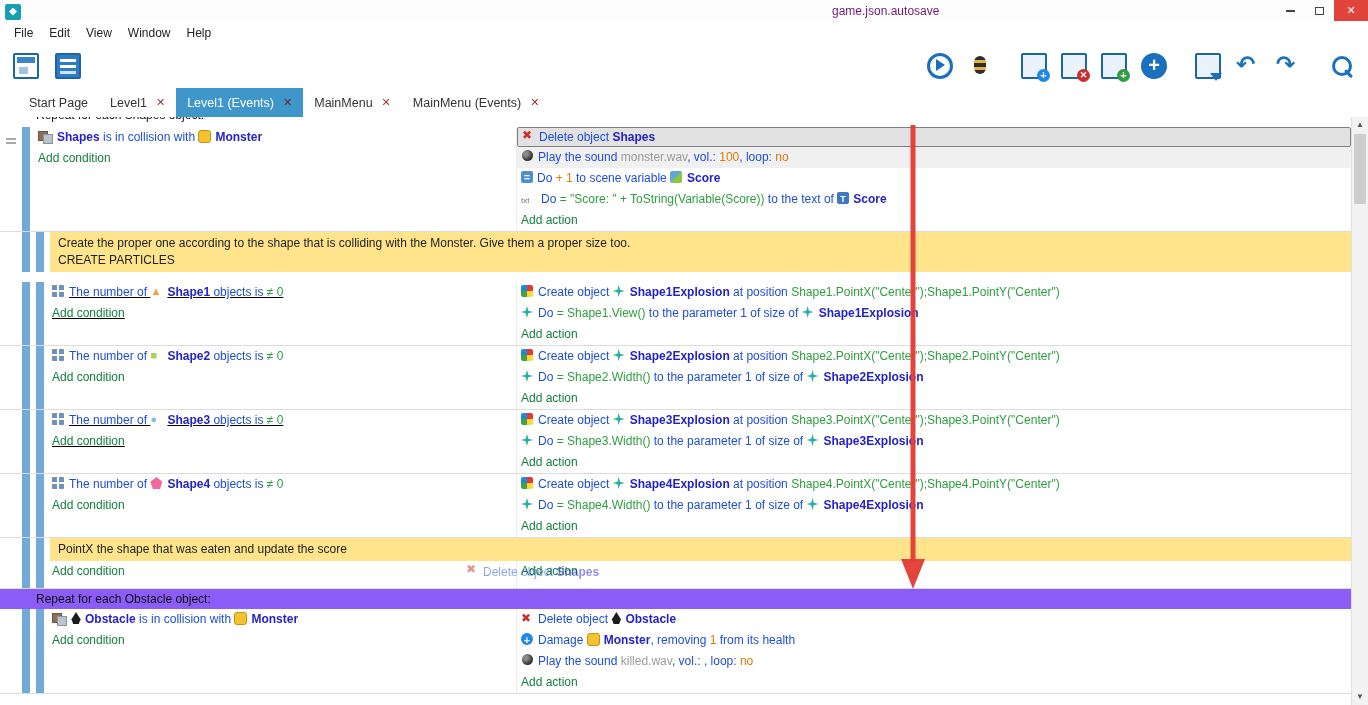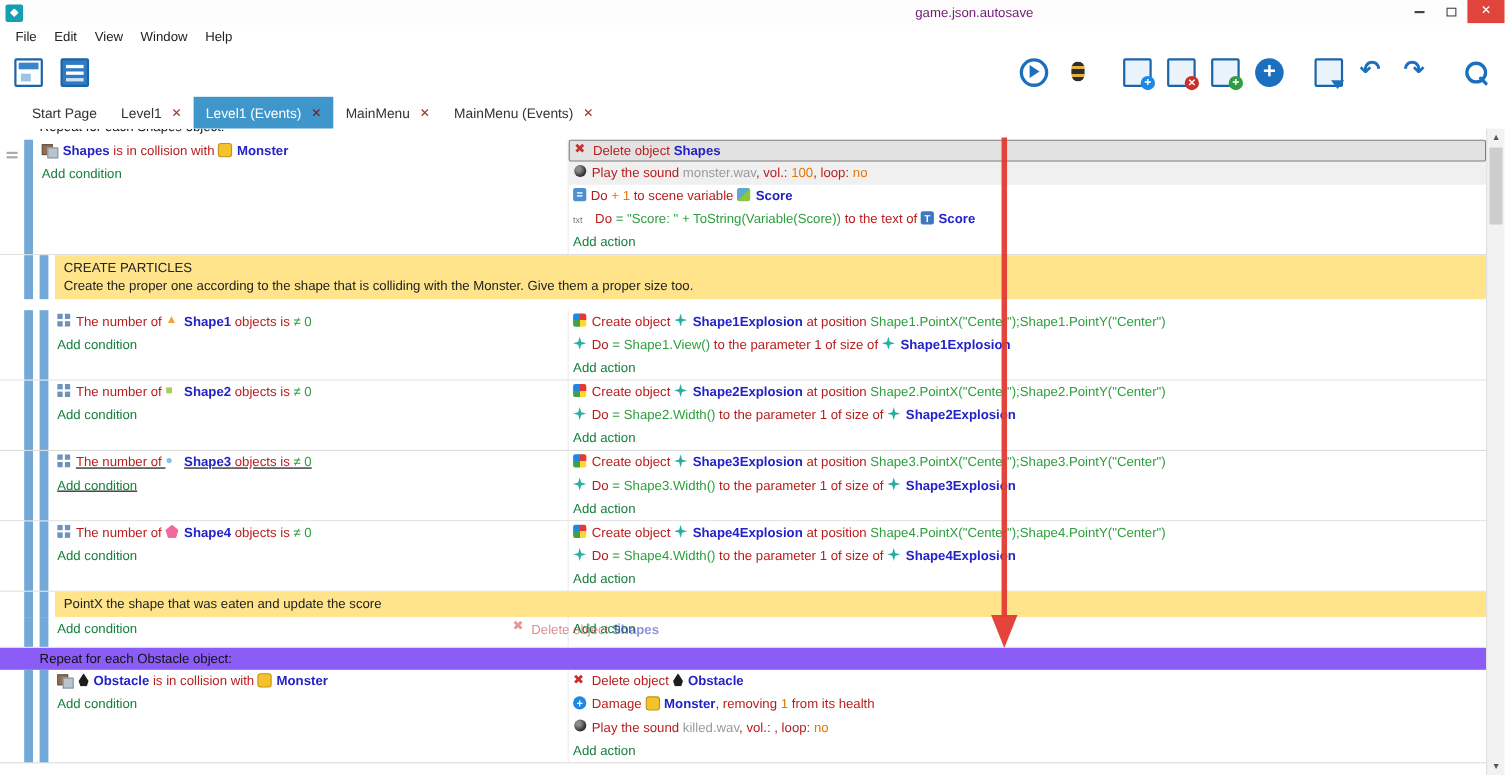--- a/index.html
+++ b/index.html
@@ -94,21 +94,21 @@
   .act-line.selected{background:#E2E2E2;border:1px solid #7E7E7E;border-radius:2px;height:20px;line-height:18px}
   .act-line.hover{background:#F0F0F0}
   .add-link{color:#15803d;padding-left:4px;cursor:pointer}
   .cond-col .add-link{padding-left:2px}
   .comment-box{flex:1;background:var(--comment-bg);padding:3px 8px;font-size:12px;color:#222}
   .comment-line{line-height:17px;white-space:nowrap;overflow:hidden}
   .ghost-item{position:absolute;left:466px;top:3px;opacity:.5;white-space:nowrap;font-size:12px;line-height:16px;z-index:5}
   .grip{position:absolute;left:6px;top:11px;width:10px;height:2px;background:#AAA;box-shadow:0 4px 0 #AAA}
 
   
-  .seg-plain{color:#b91c1c}
+  .seg-plain{color:#1d4ed8}
   .seg-object{color:var(--obj);font-weight:bold}
   .seg-expr{color:var(--expr)}
   .seg-num{color:var(--num)}
   .seg-file{color:#9A9A9A}
 
   
   .ic{display:inline-block;width:15px;height:13px;margin-right:2px;vertical-align:-2px;position:relative}
   .ic-delete::before{content:"✖";position:absolute;left:0;top:-4px;color:#C9302C;font-size:12px;font-weight:bold}
   .ic-sound::before{content:"";position:absolute;left:1px;top:0;width:11px;height:11px;border-radius:50%;
     background:radial-gradient(circle at 35% 35%, #8a8a8a 0 2px, #333 65%)}
@@ -276,29 +276,29 @@
             <div class="evt-line act-line"><span class="ic ic-variable"></span><span class="seg seg-plain">Do </span><span class="seg seg-num">+ 1</span><span class="seg seg-plain"> to scene variable </span><span class="ic ic-score"></span><span class="seg seg-object">Score</span></div>
             <div class="evt-line act-line"><span class="ic ic-text"></span><span class="seg seg-plain">Do </span><span class="seg seg-expr">= "Score: " + ToString(Variable(Score))</span><span class="seg seg-plain"> to the text of </span><span class="ic ic-textobj"></span><span class="seg seg-object">Score</span></div>
             <div class="evt-line add-link">Add action</div>
           </div>
           <span class="grip"></span>
         </div>
         <div class="evt-row comment-row">
           <div class="depth-bar"></div>
           <div class="depth-bar"></div>
           <div class="comment-box">
+            <div class="comment-line">Create the proper one according to the shape that is colliding with the Monster. Give them a proper size too.</div>
             <div class="comment-line">CREATE PARTICLES</div>
-            <div class="comment-line">Create the proper one according to the shape that is colliding with the Monster. Give them a proper size too.</div>
           </div>
         </div>
         <div class="evt-spacer"></div>
         <div class="evt-row">
           <div class="depth-bar"></div>
           <div class="depth-bar"></div>
-          <div class="cond-col" style="width: 466px;">
+          <div class="cond-col" style="width: 466px; text-decoration: underline;">
             <div class="evt-line cond-line"><span class="ic ic-count"></span><span class="seg seg-plain">The number of </span><span class="ic ic-shape1"></span><span class="seg seg-object">Shape1</span><span class="seg seg-plain"> objects is </span><span class="seg seg-expr">≠ 0</span></div>
             <div class="evt-line add-link">Add condition</div>
           </div>
           <div class="act-col">
             <div class="evt-line act-line"><span class="ic ic-create"></span><span class="seg seg-plain">Create object </span><span class="ic ic-explosion"></span><span class="seg seg-object">Shape1Explosion</span><span class="seg seg-plain"> at position </span><span class="seg seg-expr">Shape1.PointX("Center");Shape1.PointY("Center")</span></div>
             <div class="evt-line act-line"><span class="ic ic-explosion"></span><span class="seg seg-plain">Do </span><span class="seg seg-expr">= Shape1.View()</span><span class="seg seg-plain"> to the parameter 1 of size of </span><span class="ic ic-explosion"></span><span class="seg seg-object">Shape1Explosion</span></div>
             <div class="evt-line add-link">Add action</div>
           </div>
         </div>
         <div class="evt-row">

